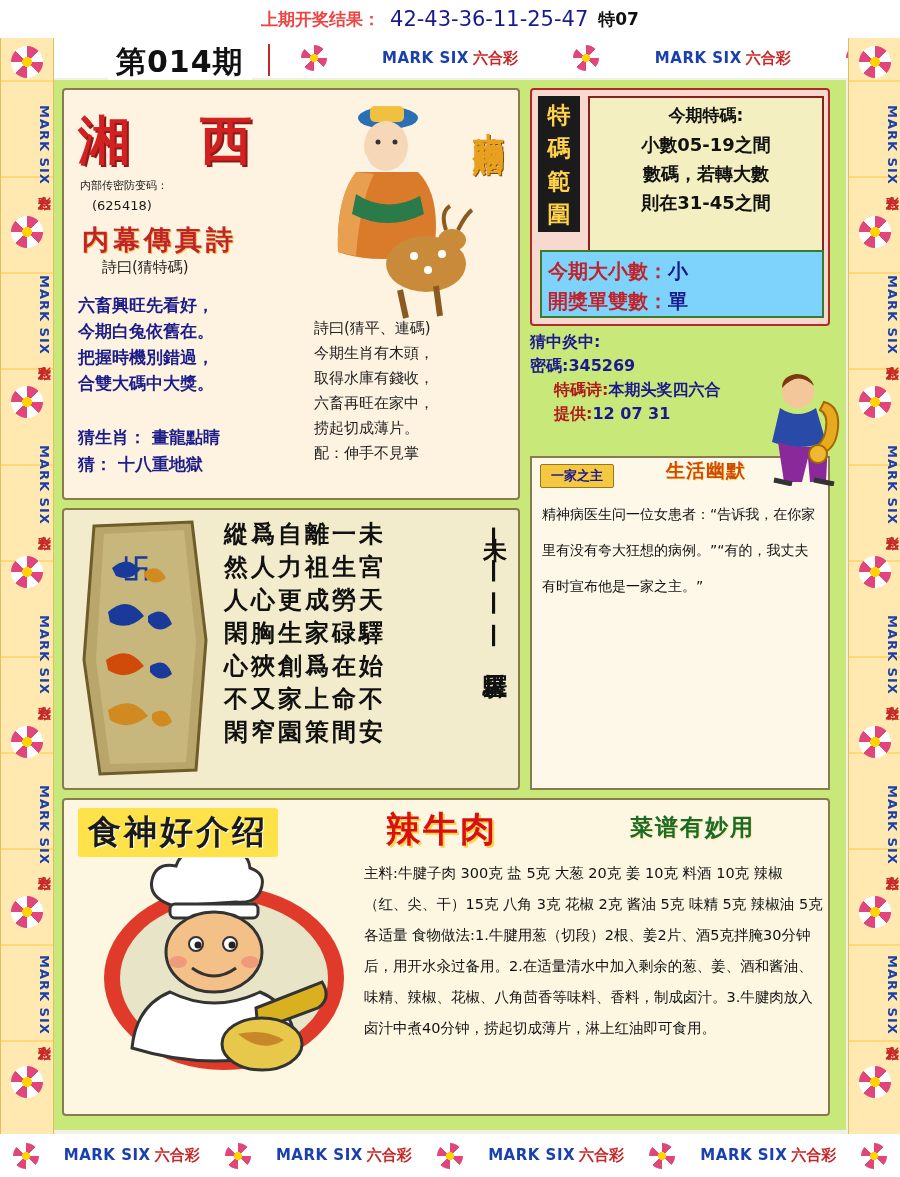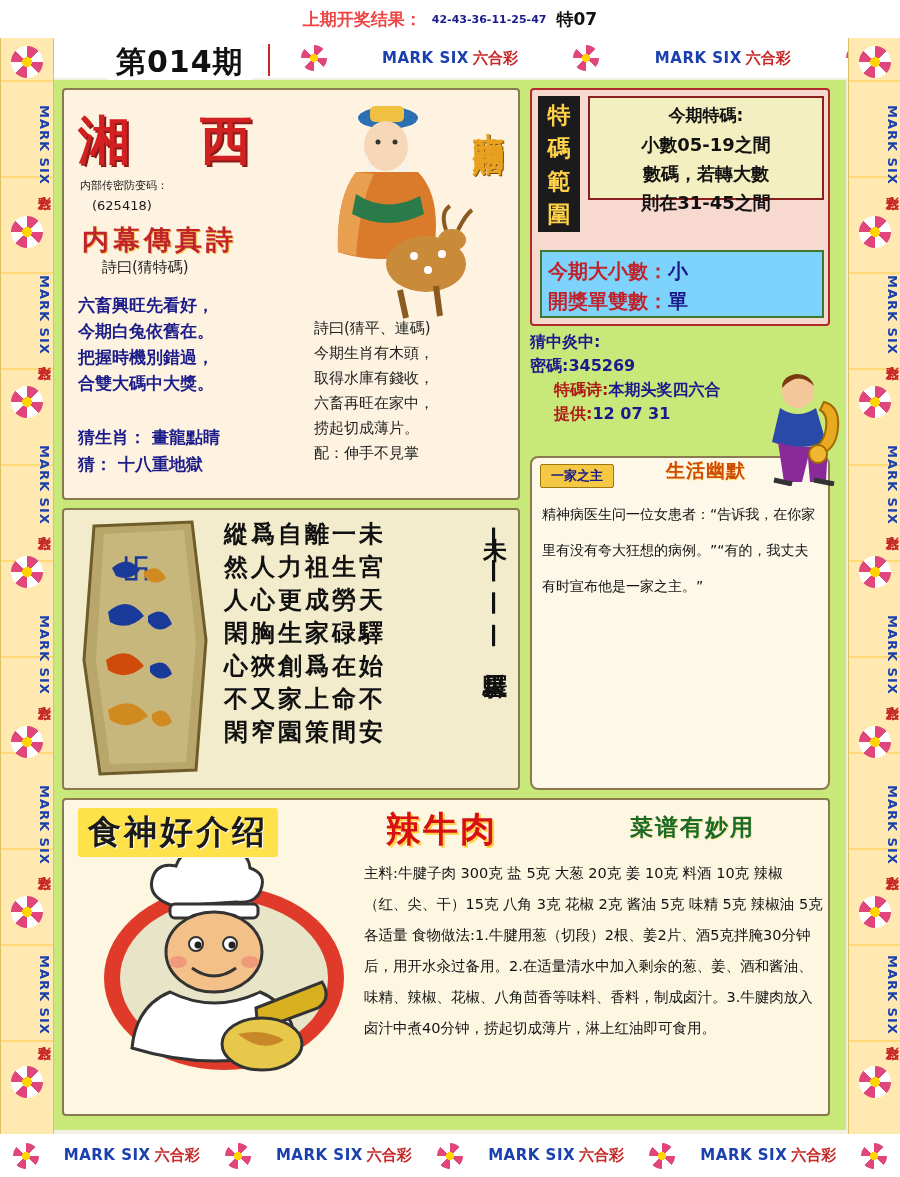--- a/index.html
+++ b/index.html
@@ -32,22 +32,22 @@
     gap: 10px;
   }
   .topbar .lbl {
     color: #ef4444;
     font-size: 17px;
     font-weight: bold;
     font-family: "DejaVu Sans", sans-serif;
   }
   .topbar .nums {
     color: #1a1a8c;
-    font-size: 11px;
-    font-weight: bold;
+    font-size: 21px;
+    font-weight: normal;
   }
   .topbar .special {
     color: #111;
     font-size: 17px;
     font-weight: bold;
   }
   
   .side-border {
     position: absolute;
     top: 38px;
@@ -241,21 +241,21 @@
     font-size: 23px;
     font-weight: bold;
     text-align: center;
     line-height: 33px;
     padding-top: 3px;
     box-sizing: border-box;
   }
   .tema-box {
     position: absolute;
     left: 56px; top: 6px;
-    width: 236px; height: 104px;
+    width: 236px; height: 156px;
     background: #f3efc0;
     border: 2px solid #8a1f1f;
     box-sizing: border-box;
     padding: 6px 20px;
   }
   .tema-box .t-title {
     text-align: center;
     font-size: 17px;
     font-weight: bold;
     color: #111;
@@ -332,21 +332,21 @@
     line-height: 33px;
     writing-mode: vertical-rl;
     height: 265px;
   }
   
   .p-joke {
     left: 476px; top: 376px;
     width: 300px; height: 334px;
     background: #fdf8e8;
     border: 2px solid #8a7a50;
-    border-radius: 8px;
+    border-radius: 0;
   }
   .joke-tag {
     position: absolute;
     left: 8px; top: 6px;
     background: #f4c842;
     border: 1px solid #9a7a10;
     font-size: 13px;
     font-weight: bold;
     color: #1a1a8c;
     padding: 2px 10px;

